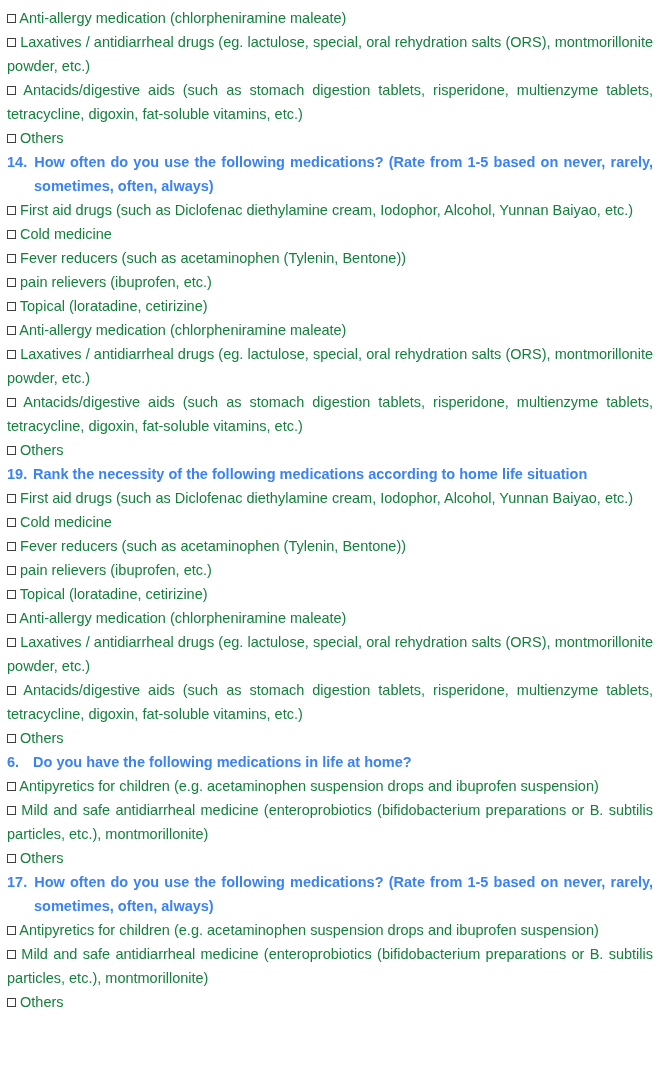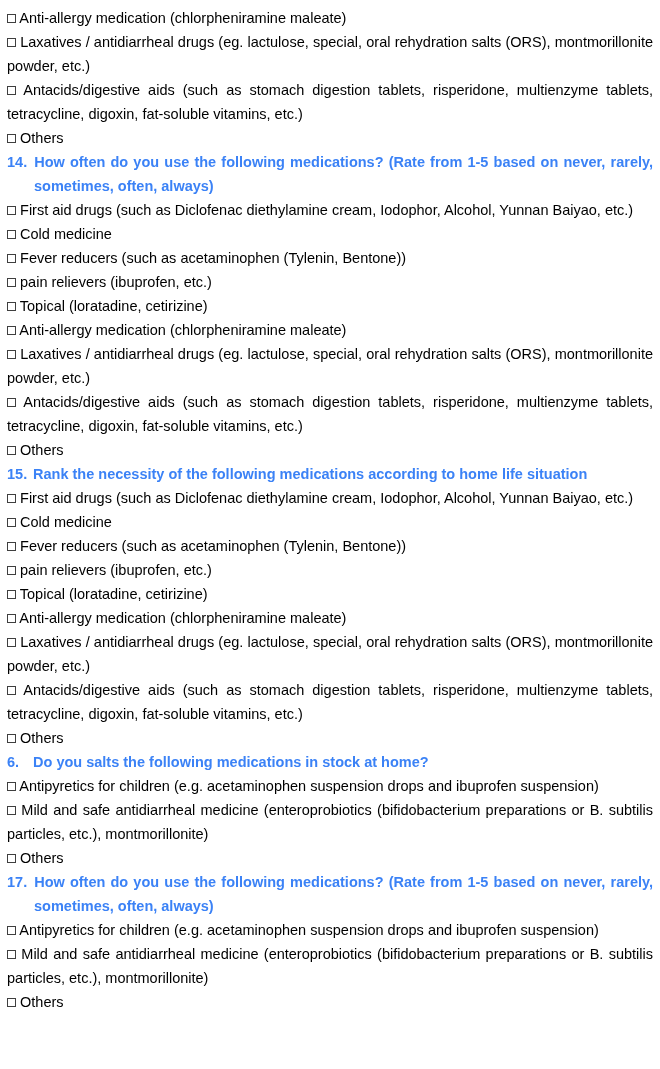--- a/index.html
+++ b/index.html
@@ -28,21 +28,21 @@
     text-indent: 0;
   }
   .cb {
     display: inline-block;
     width: 9px;
     height: 9px;
     border: 1.6px solid #3f3f3f;
     background: #ffffff;
     vertical-align: 0;
   }
-  .item-text { color: #000000; }
+  .item-text { color: #15803d; }
 </style>
 </head>
 <body>
 
 <div class="doc">
 
   <section>
     <p class="item"><span class="cb"></span> <span class="item-text">Anti-allergy medication (chlorpheniramine maleate)</span></p>
     <p class="item"><span class="cb"></span> <span class="item-text">Laxatives / antidiarrheal drugs (eg. lactulose, special, oral rehydration salts (ORS), montmorillonite powder, etc.)</span></p>
     <p class="item"><span class="cb"></span> <span class="item-text">Antacids/digestive aids (such as stomach digestion tablets, risperidone, multienzyme tablets, tetracycline, digoxin, fat-soluble vitamins, etc.)</span></p>
@@ -56,34 +56,34 @@
     <p class="item"><span class="cb"></span> <span class="item-text">Fever reducers (such as acetaminophen (Tylenin, Bentone))</span></p>
     <p class="item"><span class="cb"></span> <span class="item-text">pain relievers (ibuprofen, etc.)</span></p>
     <p class="item"><span class="cb"></span> <span class="item-text">Topical (loratadine, cetirizine)</span></p>
     <p class="item"><span class="cb"></span> <span class="item-text">Anti-allergy medication (chlorpheniramine maleate)</span></p>
     <p class="item"><span class="cb"></span> <span class="item-text">Laxatives / antidiarrheal drugs (eg. lactulose, special, oral rehydration salts (ORS), montmorillonite powder, etc.)</span></p>
     <p class="item"><span class="cb"></span> <span class="item-text">Antacids/digestive aids (such as stomach digestion tablets, risperidone, multienzyme tablets, tetracycline, digoxin, fat-soluble vitamins, etc.)</span></p>
     <p class="item"><span class="cb"></span> <span class="item-text">Others</span></p>
   </section>
 
   <section>
-    <p class="q-header"><span class="q-num">15.</span> <span>Rank the necessity of the following medications according to home life situation</span></p>
+    <p class="q-header"><span class="q-num">19.</span> <span>Rank the necessity of the following medications according to home life situation</span></p>
     <p class="item"><span class="cb"></span> <span class="item-text">First aid drugs (such as Diclofenac diethylamine cream, Iodophor, Alcohol, Yunnan Baiyao, etc.)</span></p>
     <p class="item"><span class="cb"></span> <span class="item-text">Cold medicine</span></p>
     <p class="item"><span class="cb"></span> <span class="item-text">Fever reducers (such as acetaminophen (Tylenin, Bentone))</span></p>
     <p class="item"><span class="cb"></span> <span class="item-text">pain relievers (ibuprofen, etc.)</span></p>
     <p class="item"><span class="cb"></span> <span class="item-text">Topical (loratadine, cetirizine)</span></p>
     <p class="item"><span class="cb"></span> <span class="item-text">Anti-allergy medication (chlorpheniramine maleate)</span></p>
     <p class="item"><span class="cb"></span> <span class="item-text">Laxatives / antidiarrheal drugs (eg. lactulose, special, oral rehydration salts (ORS), montmorillonite powder, etc.)</span></p>
     <p class="item"><span class="cb"></span> <span class="item-text">Antacids/digestive aids (such as stomach digestion tablets, risperidone, multienzyme tablets, tetracycline, digoxin, fat-soluble vitamins, etc.)</span></p>
     <p class="item"><span class="cb"></span> <span class="item-text">Others</span></p>
   </section>
 
   <section>
-    <p class="q-header"><span class="q-num">6.</span> <span>Do you salts the following medications in stock at home?</span></p>
+    <p class="q-header"><span class="q-num">6.</span> <span>Do you have the following medications in life at home?</span></p>
     <p class="item"><span class="cb"></span> <span class="item-text">Antipyretics for children (e.g. acetaminophen suspension drops and ibuprofen suspension)</span></p>
     <p class="item"><span class="cb"></span> <span class="item-text">Mild and safe antidiarrheal medicine (enteroprobiotics (bifidobacterium preparations or B. subtilis particles, etc.), montmorillonite)</span></p>
     <p class="item"><span class="cb"></span> <span class="item-text">Others</span></p>
   </section>
 
   <section>
     <p class="q-header"><span class="q-num">17.</span> <span>How often do you use the following medications? (Rate from 1-5 based on never, rarely, sometimes, often, always)</span></p>
     <p class="item"><span class="cb"></span> <span class="item-text">Antipyretics for children (e.g. acetaminophen suspension drops and ibuprofen suspension)</span></p>
     <p class="item"><span class="cb"></span> <span class="item-text">Mild and safe antidiarrheal medicine (enteroprobiotics (bifidobacterium preparations or B. subtilis particles, etc.), montmorillonite)</span></p>
     <p class="item"><span class="cb"></span> <span class="item-text">Others</span></p>

